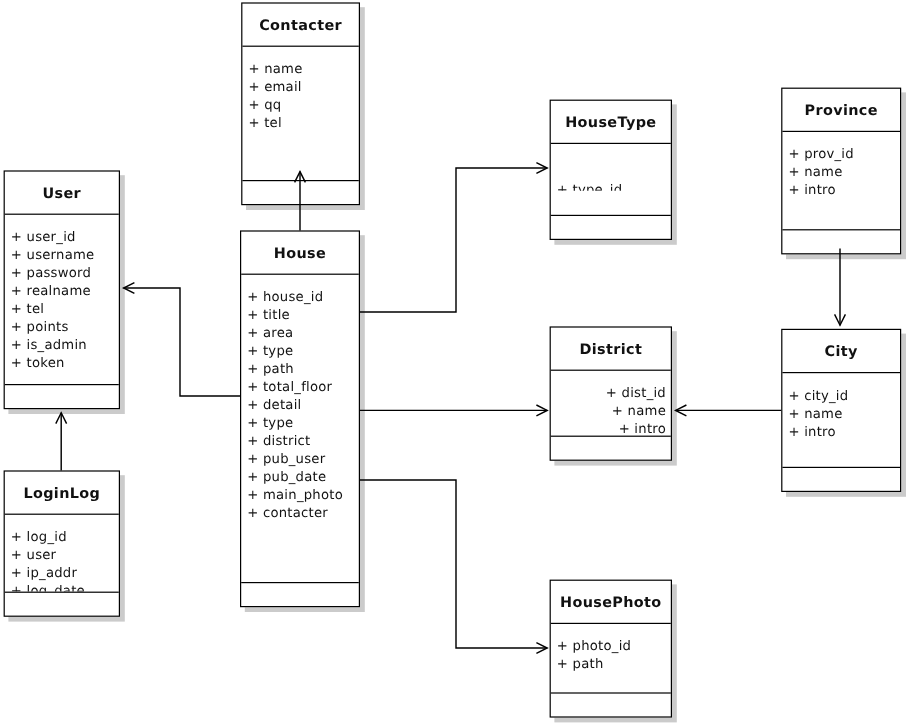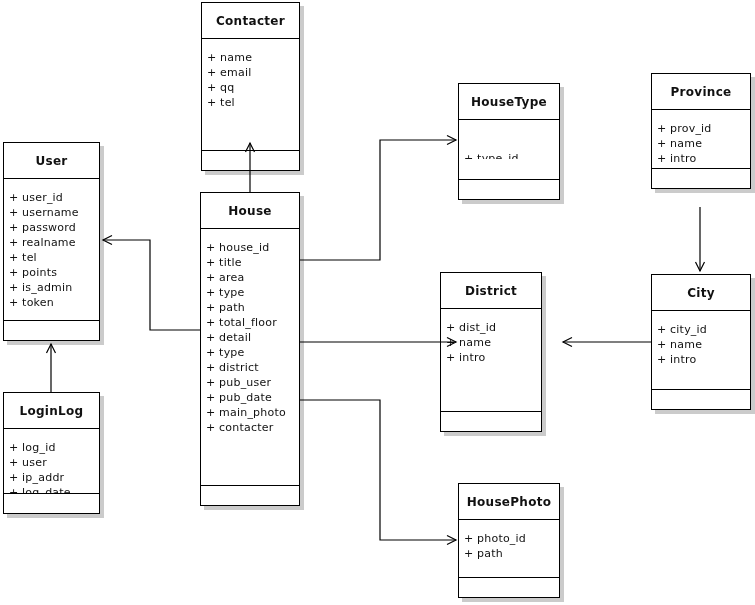--- a/index.html
+++ b/index.html
@@ -124,31 +124,31 @@
 
   <div class="uml-class" style="left:458px; top:83px; width:102px; height:117px;gap:20px;">
     <div class="uml-title">HouseType</div>
     <div class="uml-attrs">
         <div class="attr">+ type_id</div>
         <div class="attr">+ name</div>
       </div>
     <div class="uml-ops"></div>
   </div>
 
-  <div class="uml-class" style="left:651px; top:73px; width:100px; height:116px;">
+  <div class="uml-class" style="left:651px; top:73px; width:100px; height:139px;">
     <div class="uml-title">Province</div>
     <div class="uml-attrs">
         <div class="attr">+ prov_id</div>
         <div class="attr">+ name</div>
         <div class="attr">+ intro</div>
       </div>
     <div class="uml-ops"></div>
   </div>
 
-  <div class="uml-class" style="left:440px; top:272px; width:102px; height:160px;">
+  <div class="uml-class" style="left:458px; top:272px; width:102px; height:112px;text-align:right;">
     <div class="uml-title">District</div>
     <div class="uml-attrs">
         <div class="attr">+ dist_id</div>
         <div class="attr">+ name</div>
         <div class="attr">+ intro</div>
       </div>
     <div class="uml-ops"></div>
   </div>
 
   <div class="uml-class" style="left:651px; top:274px; width:100px; height:136px;">

